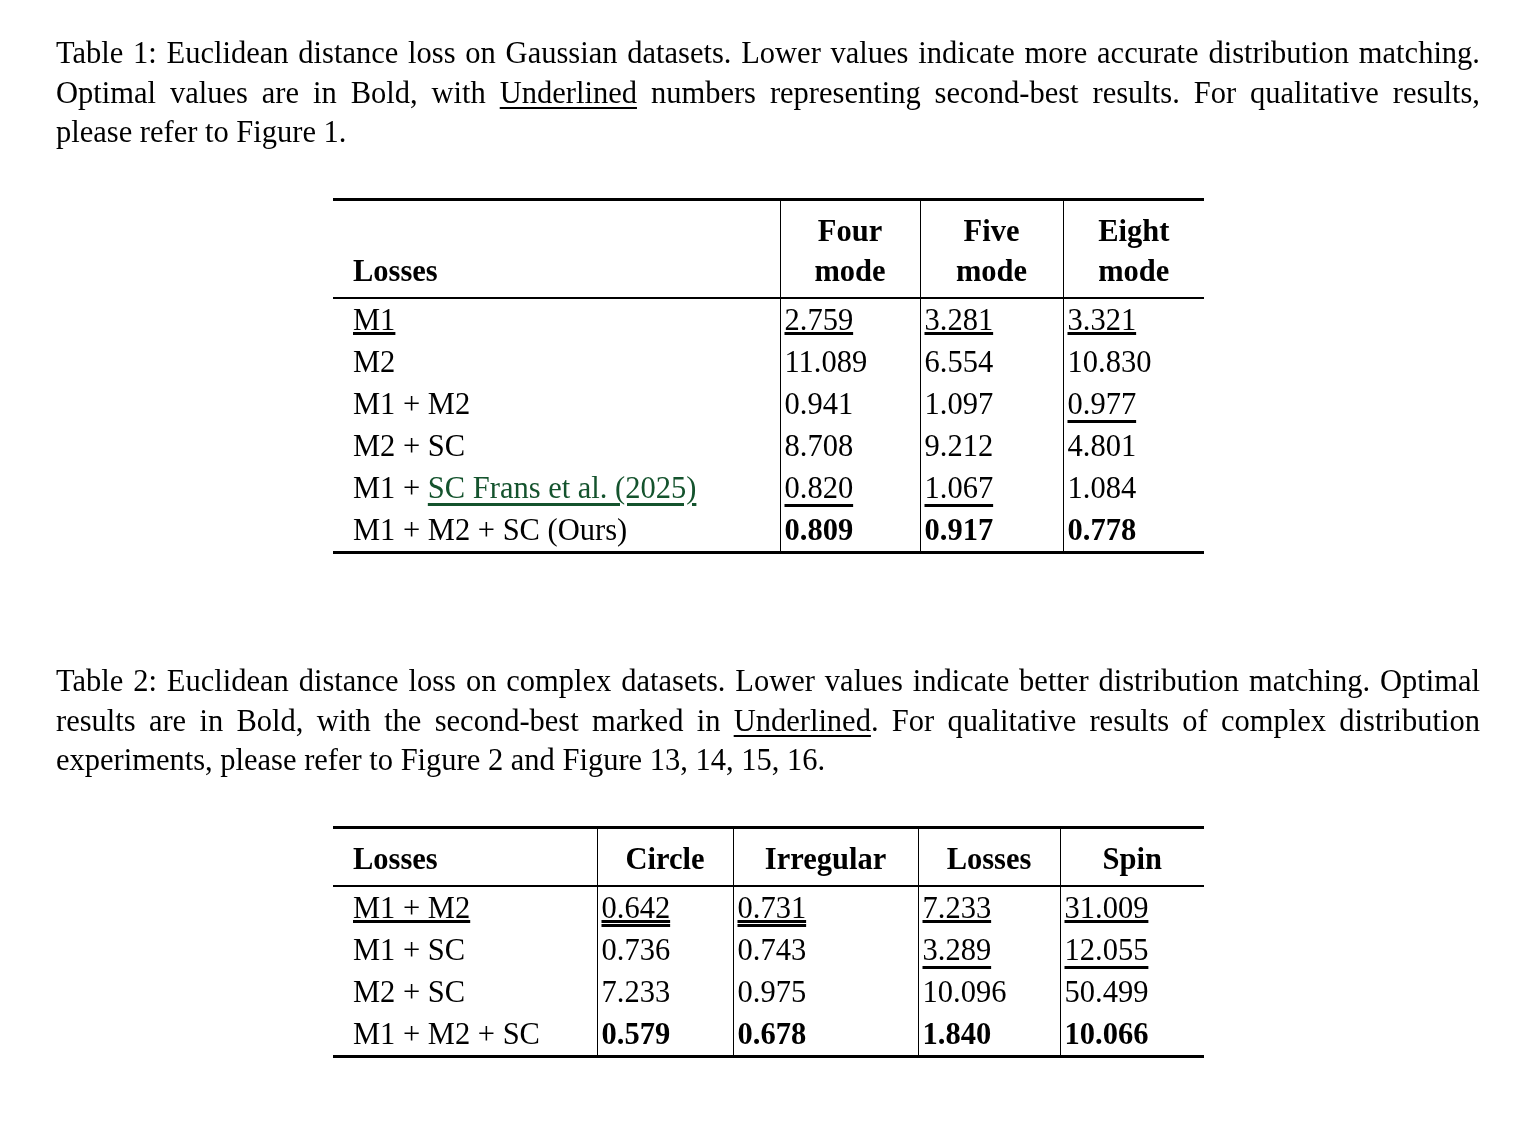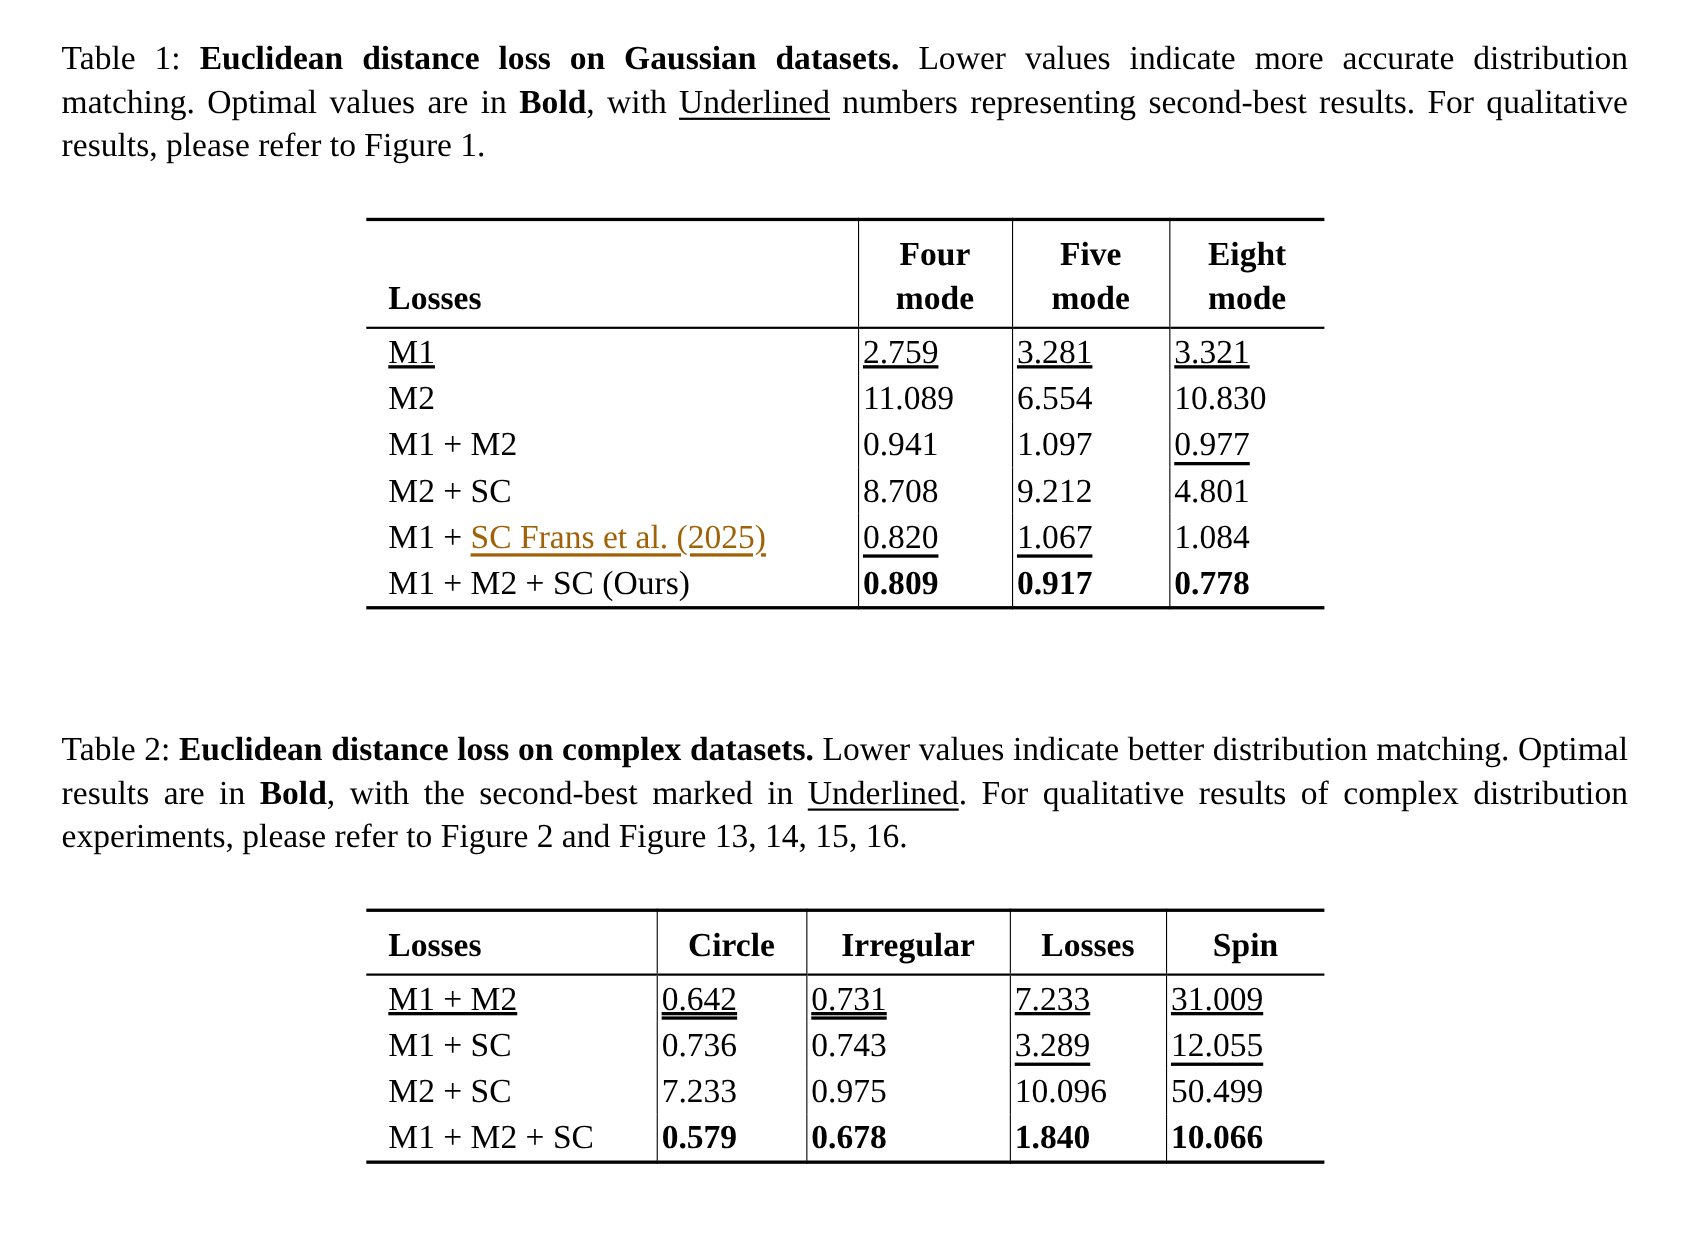--- a/index.html
+++ b/index.html
@@ -15,21 +15,21 @@
   .caption {
     position: absolute;
     left: 56px;
     width: 1424px;
     font-size: 30.5px;
     line-height: 39.5px;
     text-align: justify;
   }
   #caption-1 { top: 34px; }
   #caption-2 { top: 662px; }
-  .b { font-weight: bold; }
+  .b { font-weight: normal; }
   .u {
     text-decoration: underline;
     text-decoration-thickness: 2px;
     text-underline-offset: 4px;
   }
   .tablewrap { position: absolute; left: 333px; width: 871px; }
   #tablewrap-1 { top: 198px; }
   #tablewrap-2 { top: 826px; }
   table {
     border-collapse: collapse;
@@ -59,21 +59,21 @@
   .vbar { border-left: 1.5px solid #000; }
   tr.first td { padding-top: 0; text-decoration: underline; }
   td.bv, td.bv span { font-weight: bold; }
   .uv {
     text-decoration: underline;
     text-decoration-thickness: 2.5px;
     text-underline-offset: 6px;
     margin-top: 40px;
   }
   a.link {
-    color: #a16207;
+    color: #14532d;
     text-decoration: underline;
     text-decoration-thickness: 2.5px;
     text-underline-offset: 5px;
     cursor: pointer;
   }
 </style>
 </head>
 <body>
 
 <p class="caption" id="caption-1"><span>Table 1: </span><span class="b">Euclidean distance loss on Gaussian datasets.</span><span> Lower values indicate more accurate distribution matching. Optimal values are in </span><span class="b">Bold</span><span>, with </span><span class="u">Underlined</span><span> numbers representing second-best results. For qualitative results, please refer to Figure 1.</span></p>

